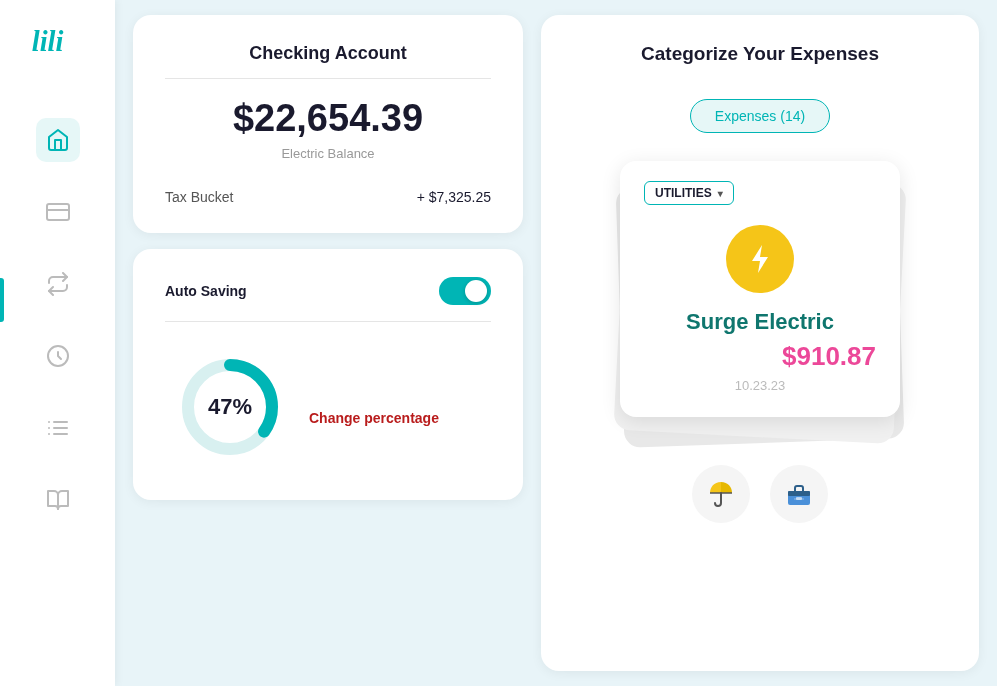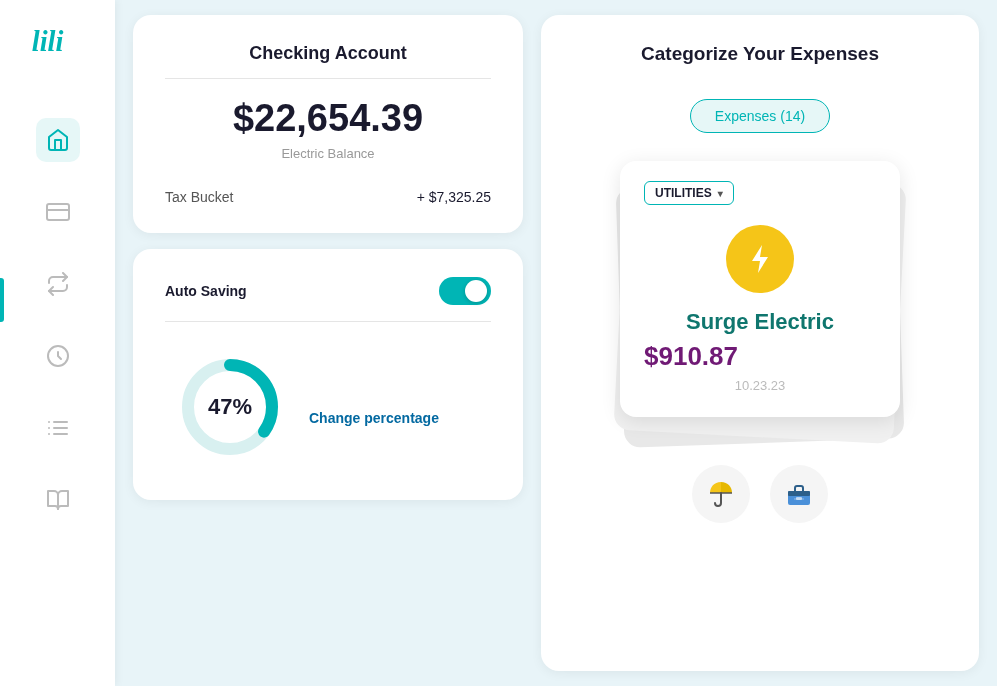--- a/index.html
+++ b/index.html
@@ -207,21 +207,21 @@
       color: #1a1a2e;
     }
 
     .auto-saving-text {
       flex: 1;
       font-size: 14px;
       color: #555;
       line-height: 1.6;
     }
     .change-percentage {
-      color: #0369a1;
+      color: #b91c1c;
       font-weight: 600;
       cursor: pointer;
       font-size: 14px;
     }
 
     
     .right-col {
       flex: 1;
     }
     .categorize-card {
@@ -348,24 +348,24 @@
       height: 36px;
     }
     .expense-merchant {
       text-align: center;
       font-size: 22px;
       font-weight: 700;
       color: #0f766e;
       margin-bottom: 6px;
     }
     .expense-amount {
-      text-align: left;
+      text-align: right;
       font-size: 26px;
       font-weight: 800;
-      color: #701a75;
+      color: #ec4899;
       margin-bottom: 6px;
     }
     .expense-date {
       text-align: center;
       font-size: 13px;
       color: #bbb;
     }
 
     .action-icons {
       display: flex;

